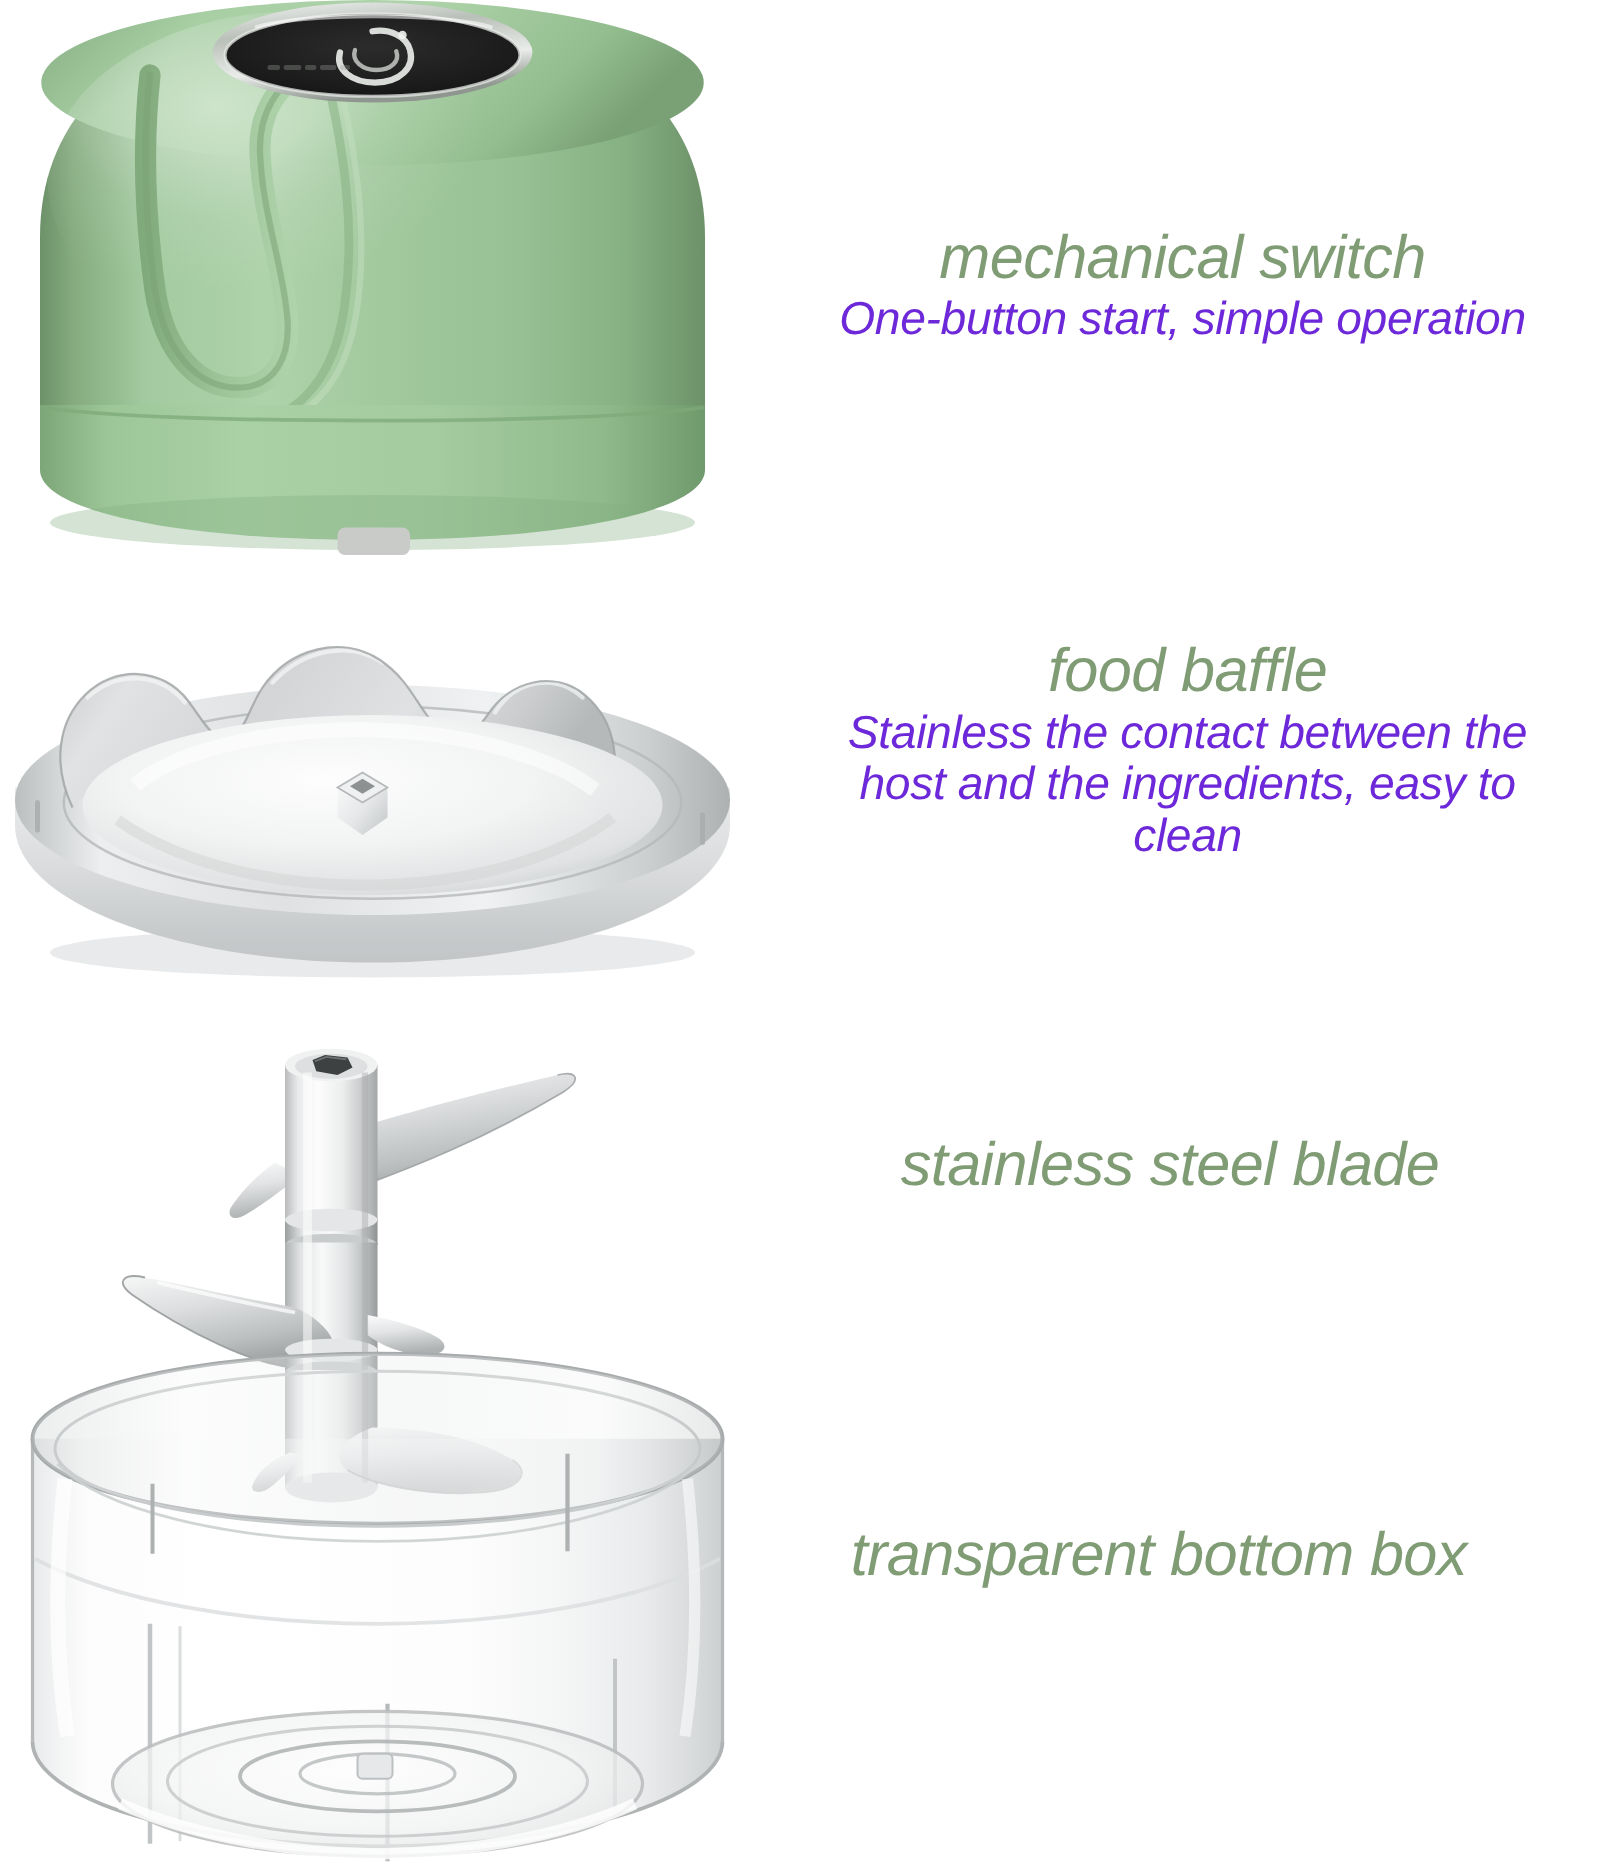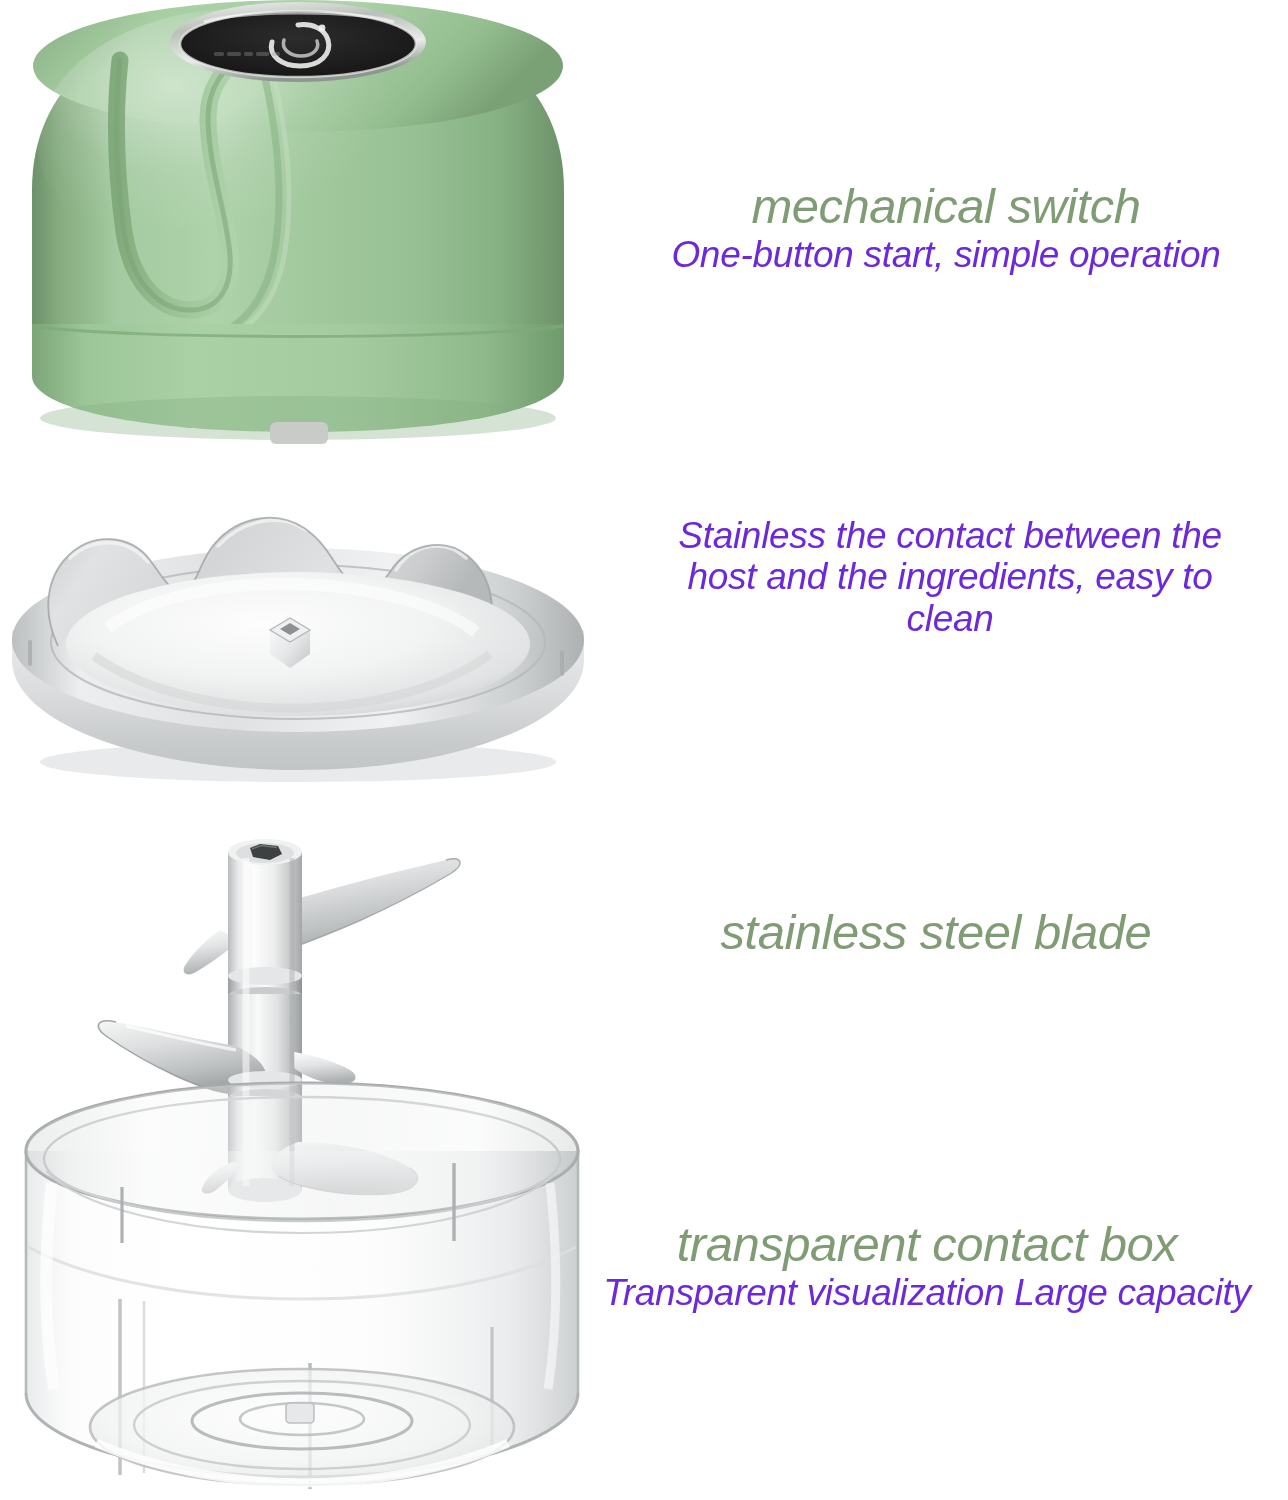--- a/index.html
+++ b/index.html
@@ -382,25 +382,25 @@
       <path d="M86,368 C150,396 230,408 292,408 C356,408 436,396 498,368" fill="none" stroke="#ffffff" stroke-width="9" opacity="0.8"></path>
     </svg>
   </div>
 
   <div class="callout" id="cal1">
     <div class="head" style="color:#7f9c74">mechanical switch</div>
     <div class="body">One-button start, simple operation</div>
   </div>
 
   <div class="callout" id="cal2">
+    <div class="head" style="color:#7f9c74">food baffle</div>
     <div class="body">Stainless the contact between the host and the ingredients, easy to clean</div>
   </div>
 
   <div class="callout" id="cal3">
     <div class="head" style="color:#7f9c74">stainless steel blade</div>
   </div>
 
   <div class="callout" id="cal4">
-    <div class="head" style="color:#7f9c74">transparent contact box</div>
-    <div class="body">Transparent visualization Large capacity</div>
+    <div class="head" style="color:#7f9c74">transparent bottom box</div>
   </div>
 
 </div>
 
 </body></html>

